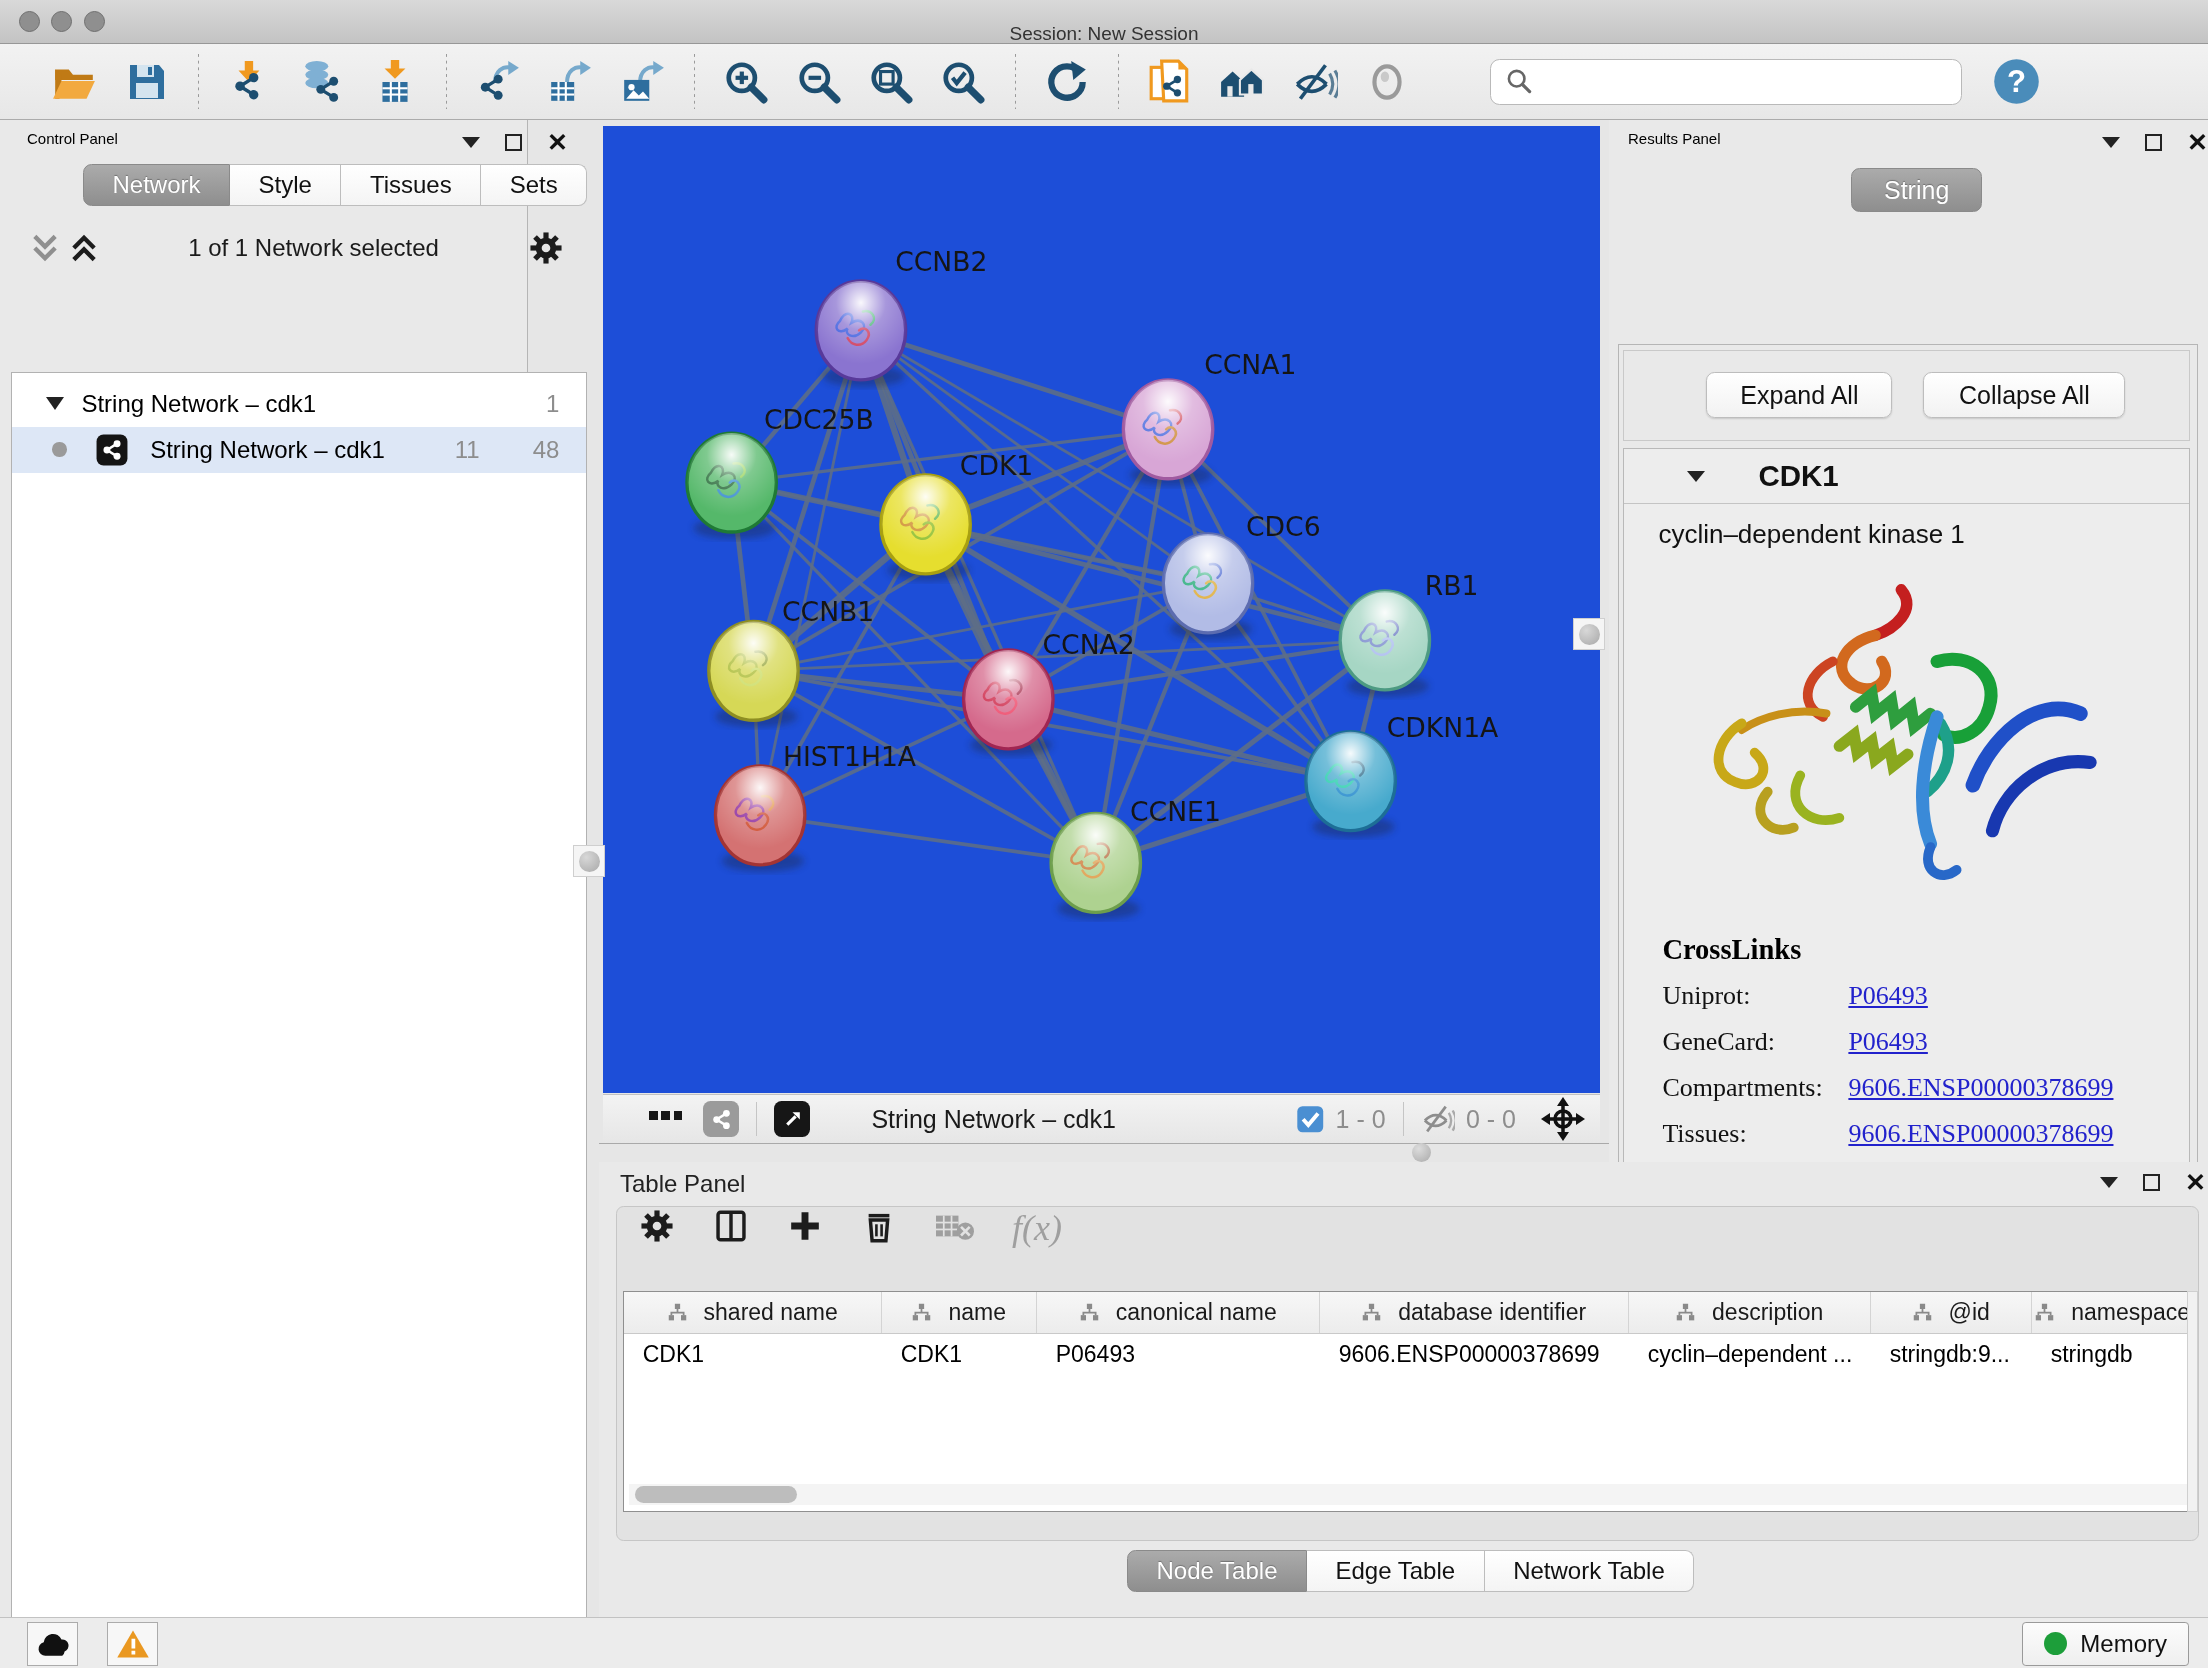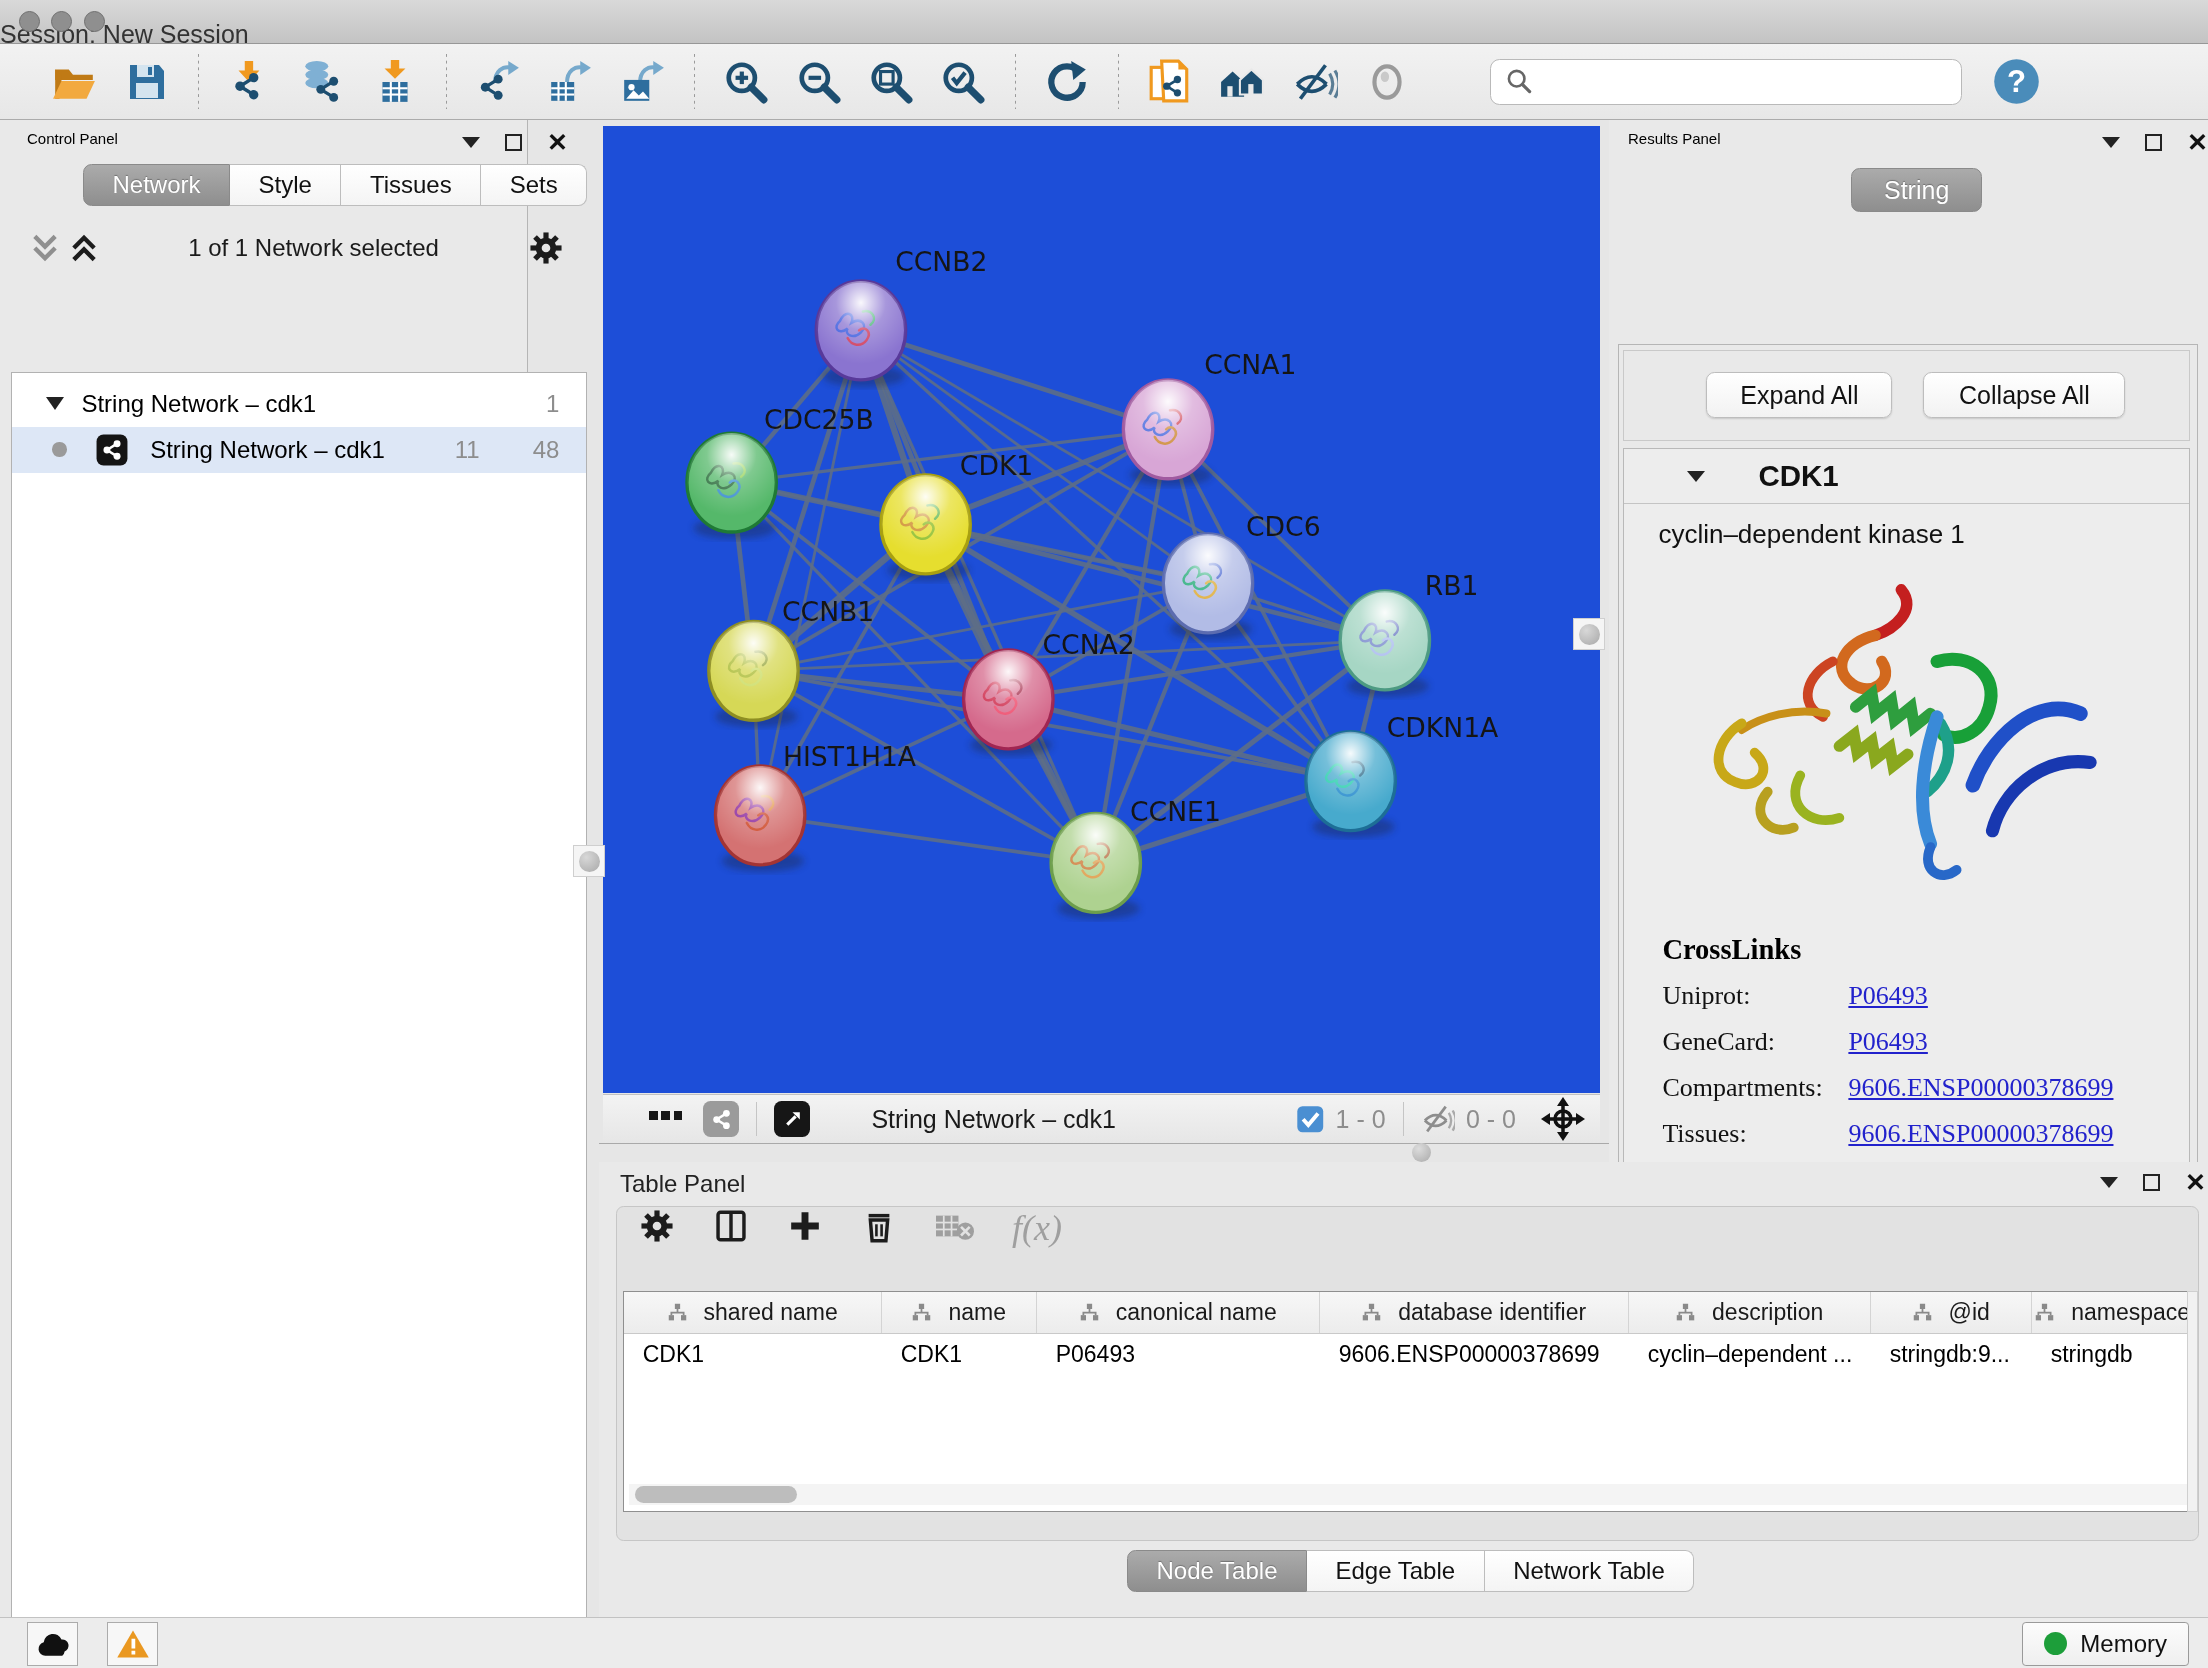--- a/index.html
+++ b/index.html
@@ -5,21 +5,21 @@
   * { margin:0; padding:0; box-sizing:border-box; }
   html,body { width:2208px; height:1668px; overflow:hidden;
     font-family:"Liberation Sans", sans-serif; background:#e6e6e6; position:relative; }
   .abs { position:absolute; }
 
   
   #titlebar { left:0; top:0; width:2208px; height:44px;
     background:linear-gradient(#d9d9d9,#c3c3c3); border-bottom:1px solid #979797; }
   .tl-dot { width:21px; height:21px; border-radius:50%; background:#8f8f8f;
     border:1px solid #6f6f6f; position:absolute; top:10.5px; }
-  #win-title { width:100%; line-height:44px; font-size:25px; color:#333;margin-top:12px; }
+  #win-title { width:100%; text-align:center; line-height:44px; font-size:19px; color:#333;margin-top:12px; }
 
   
   #toolbar { left:0; top:44px; width:2208px; height:76px; background:linear-gradient(#f2f2f2,#e7e7e7);
     border-bottom:1px solid #ababab; display:flex; align-items:center; padding-left:38px; }
   .tbtn { width:59px; height:61px; display:flex; align-items:center; justify-content:center; margin:0 6.7px; }
   .tsep { width:1px; height:55px; margin:0 15px;
     background-image:linear-gradient(#9a9a9a 40%, transparent 40%); background-size:1px 6.7px; }
   #quick-search { width:472px; height:46px; border:1.9px solid #b9b9b9; border-radius:9.5px;
     background:#fff; margin-left:67px; position:relative; display:flex; align-items:center; }
   #quick-search input { border:none; outline:none; font-size:23px; width:399px; background:transparent; }

